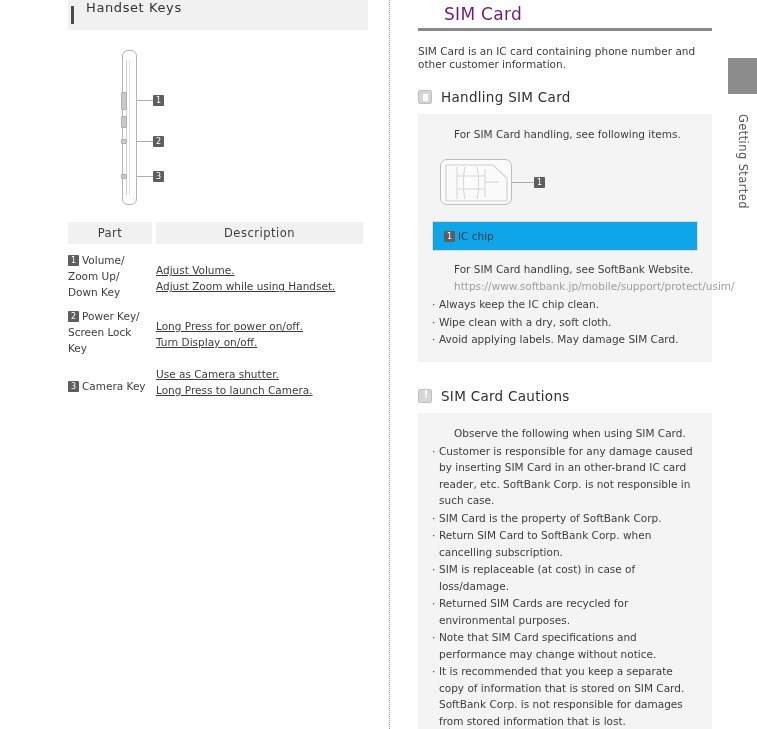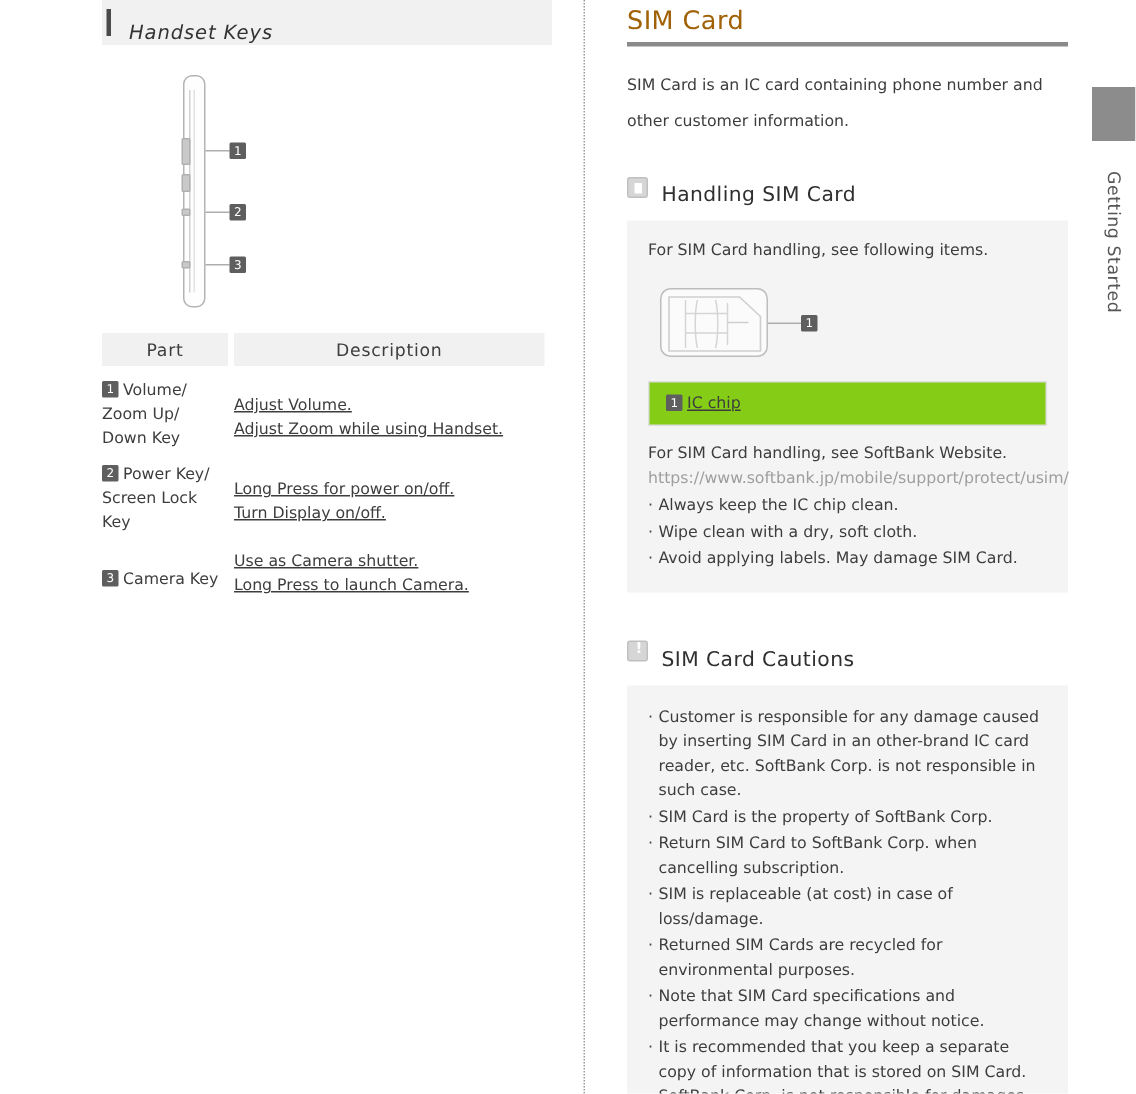--- a/index.html
+++ b/index.html
@@ -44,23 +44,22 @@
   .left-col {
     position: absolute;
     left: 68px; top: 0;
     width: 300px;
   }
   .section-bar {
     position: relative;
     background: #f1f1f1;
     height: 30px;
     display: flex;
-    align-items: flex-end;
+    align-items: flex-start;
     padding-left: 18px;
-    font-style: italic;
   }
   .section-bar::before {
     content: "";
     position: absolute;
     left: 3px; top: 6px;
     width: 3px; height: 18px;
     background: #4a4a4a;
   }
   .section-bar-title {
     font-size: 13px;
@@ -152,33 +151,34 @@
   .pt-row.r3 .td.desc { padding-top: 2px; }
 
   
   .right-col {
     position: absolute;
     left: 418px; top: 0;
     width: 294px;
   }
   .page-title {
     font-size: 17px;
-    color: #a16207;
+    color: #701a75;
     padding-top: 4px;
     padding-bottom: 4px;
     letter-spacing: 0.3px;
+    margin-left: 26px;
   }
   .title-rule {
     height: 3px;
     background: #8a8a8a;
     margin-bottom: 14px;
   }
   .intro {
     font-size: 10.5px;
-    line-height: 24px;
+    line-height: 13px;
     color: #3d3d3d;
     margin-bottom: 18px;
   }
 
   .sub-head {
     display: flex;
     align-items: center;
     gap: 9px;
     margin-bottom: 9px;
   }
@@ -204,53 +204,52 @@
     width: 14px;
     text-align: center;
     font-size: 10px;
     color: #ffffff;
     font-weight: bold;
   }
   .sub-title {
     font-size: 13.5px;
     color: #2f2f2f;
     letter-spacing: 0.3px;
-    margin-top: 11px;
   }
 
   .panel {
     background: #f4f4f4;
     padding: 12px 14px 14px 14px;
   }
   .panel .ptxt {
     font-size: 10.5px;
     line-height: 17px;
     color: #3d3d3d;
+    margin-left: 22px;
   }
   .panel .ptxt.muted { color: #9e9e9e; }
 
   
   .sim-wrap { position: relative; height: 60px; margin-top: 10px; }
   .sim-card {
     position: absolute;
     left: 8px; top: 6px;
     width: 72px; height: 46px;
     border: 1.3px solid #bdbdbd;
     border-radius: 7px;
     background: #fbfbfb;
   }
 
   .ic-box {
-    background: #84cc16;
+    background: #0ea5e9;
     border: 1px solid #dedede;
     padding: 8px 11px;
     margin-top: 8px;
     font-size: 10.5px;
     color: #3d3d3d;
-    text-decoration: underline;
   }
 
   .bullets { margin: 0; padding: 0; list-style: none; }
   .bullets li {
     font-size: 10.5px;
     line-height: 16.5px;
     color: #3d3d3d;
     padding-left: 7px;
     position: relative;
     margin-top: 1px;
@@ -387,20 +386,21 @@
     </div>
 
     <div class="gap-lg"></div>
 
     <div class="sub-head">
       <span class="sub-icon warn"></span>
       <span class="sub-title">SIM Card Cautions</span>
     </div>
 
     <div class="panel">
+      <div class="ptxt">Observe the following when using SIM Card.</div>
 
       <ul class="bullets">
         <li>Customer is responsible for any damage caused by inserting SIM Card in an other-brand IC card reader, etc. SoftBank Corp. is not responsible in such case.</li>
         <li>SIM Card is the property of SoftBank Corp.</li>
         <li>Return SIM Card to SoftBank Corp. when cancelling subscription.</li>
         <li>SIM is replaceable (at cost) in case of loss/damage.</li>
         <li>Returned SIM Cards are recycled for environmental purposes.</li>
         <li>Note that SIM Card specifications and performance may change without notice.</li>
         <li>It is recommended that you keep a separate copy of information that is stored on SIM Card. SoftBank Corp. is not responsible for damages from stored information that is lost.</li>
 

